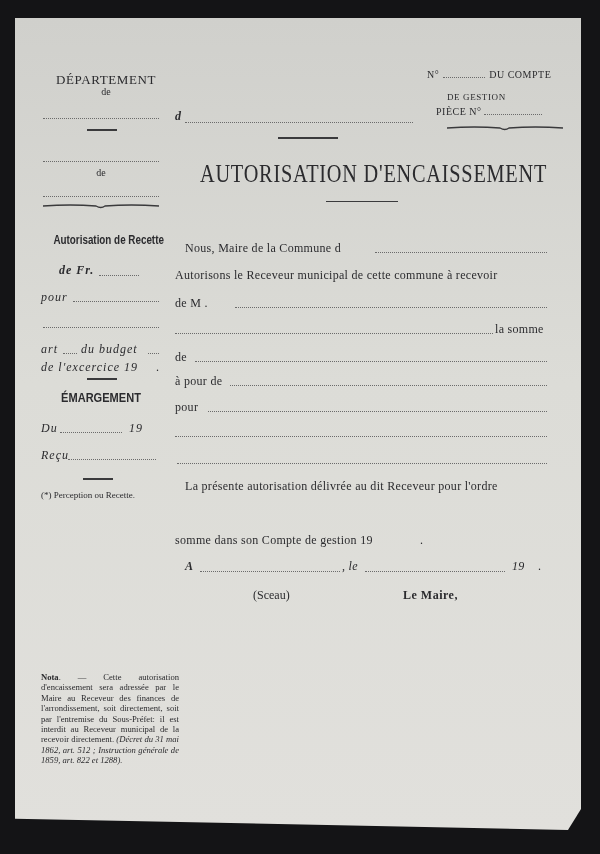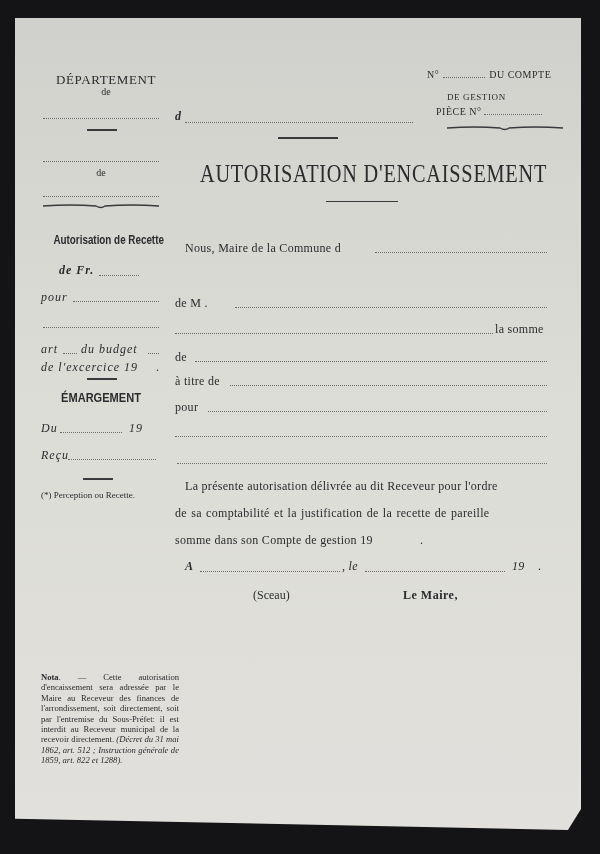--- a/index.html
+++ b/index.html
@@ -95,35 +95,35 @@
   <div class="abs left-it" style="left:26px; top:403px;">Du</div>
   <div class="line" style="left:45px; top:414px; width:62px;"></div>
   <div class="abs left-it" style="left:114px; top:403px;">19</div>
   <div class="abs left-it" style="left:26px; top:430px;font-style:italic;">Reçu</div>
   <div class="line" style="left:53px; top:441px; width:88px;"></div>
   <div class="solid" style="left:68px; top:460px; width:30px;"></div>
   <div class="abs foot-note">(*) Perception ou Recette.</div>
 
   <div class="abs body-txt" style="left:170px; top:223px;">Nous, Maire de la Commune d</div>
   <div class="line" style="left:360px; top:234px; width:172px;"></div>
+  <div class="abs body-txt" style="left:160px; top:250px;">Autorisons le Receveur municipal de cette commune à recevoir</div>
   <div class="abs body-txt" style="left:160px; top:278px;">de  M .</div>
   <div class="line" style="left:220px; top:289px; width:312px;"></div>
   <div class="line" style="left:160px; top:315px; width:318px;"></div>
   <div class="abs body-txt" style="left:480px; top:304px;">la somme</div>
   <div class="abs body-txt" style="left:160px; top:332px;">de</div>
   <div class="line" style="left:180px; top:343px; width:352px;"></div>
-  <div class="abs body-txt" style="left:160px; top:356px;">à titre de</div>
+  <div class="abs body-txt" style="left:160px; top:356px;">à pour de</div>
   <div class="line" style="left:215px; top:367px; width:317px;"></div>
   <div class="abs body-txt" style="left:160px; top:382px;">pour</div>
   <div class="line" style="left:193px; top:393px; width:339px;"></div>
   <div class="line" style="left:160px; top:418px; width:372px;"></div>
   <div class="line" style="left:162px; top:445px; width:370px;"></div>
 
   <div class="abs body-txt" style="left:170px; top:461px;">La présente autorisation délivrée au dit Receveur pour l'ordre</div>
-  <div class="abs body-txt" style="left:160px; top:488px; word-spacing:1px;">de sa comptabilité  et la justification  de  la  recette  de  pareille</div>
   <div class="abs body-txt" style="left:160px; top:515px;">somme dans son Compte de gestion 19</div>
   <div class="abs body-txt" style="left:405px; top:515px;">.</div>
 
   <div class="abs body-txt ital" style="left:170px; top:541px; font-weight:bold;">A</div>
   <div class="line" style="left:185px; top:553px; width:140px;"></div>
   <div class="abs body-txt ital" style="left:327px; top:541px;">, le</div>
   <div class="line" style="left:350px; top:553px; width:140px;"></div>
   <div class="abs body-txt ital" style="left:497px; top:541px;">19</div>
   <div class="abs body-txt" style="left:523px; top:541px;">.</div>
 

